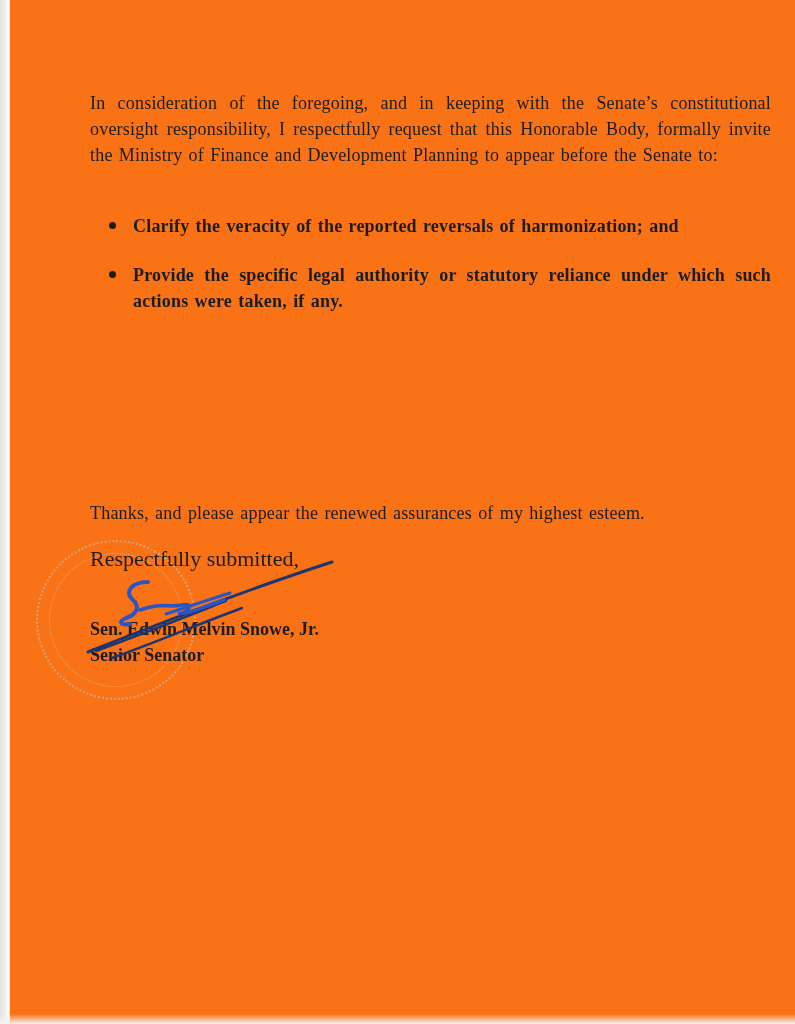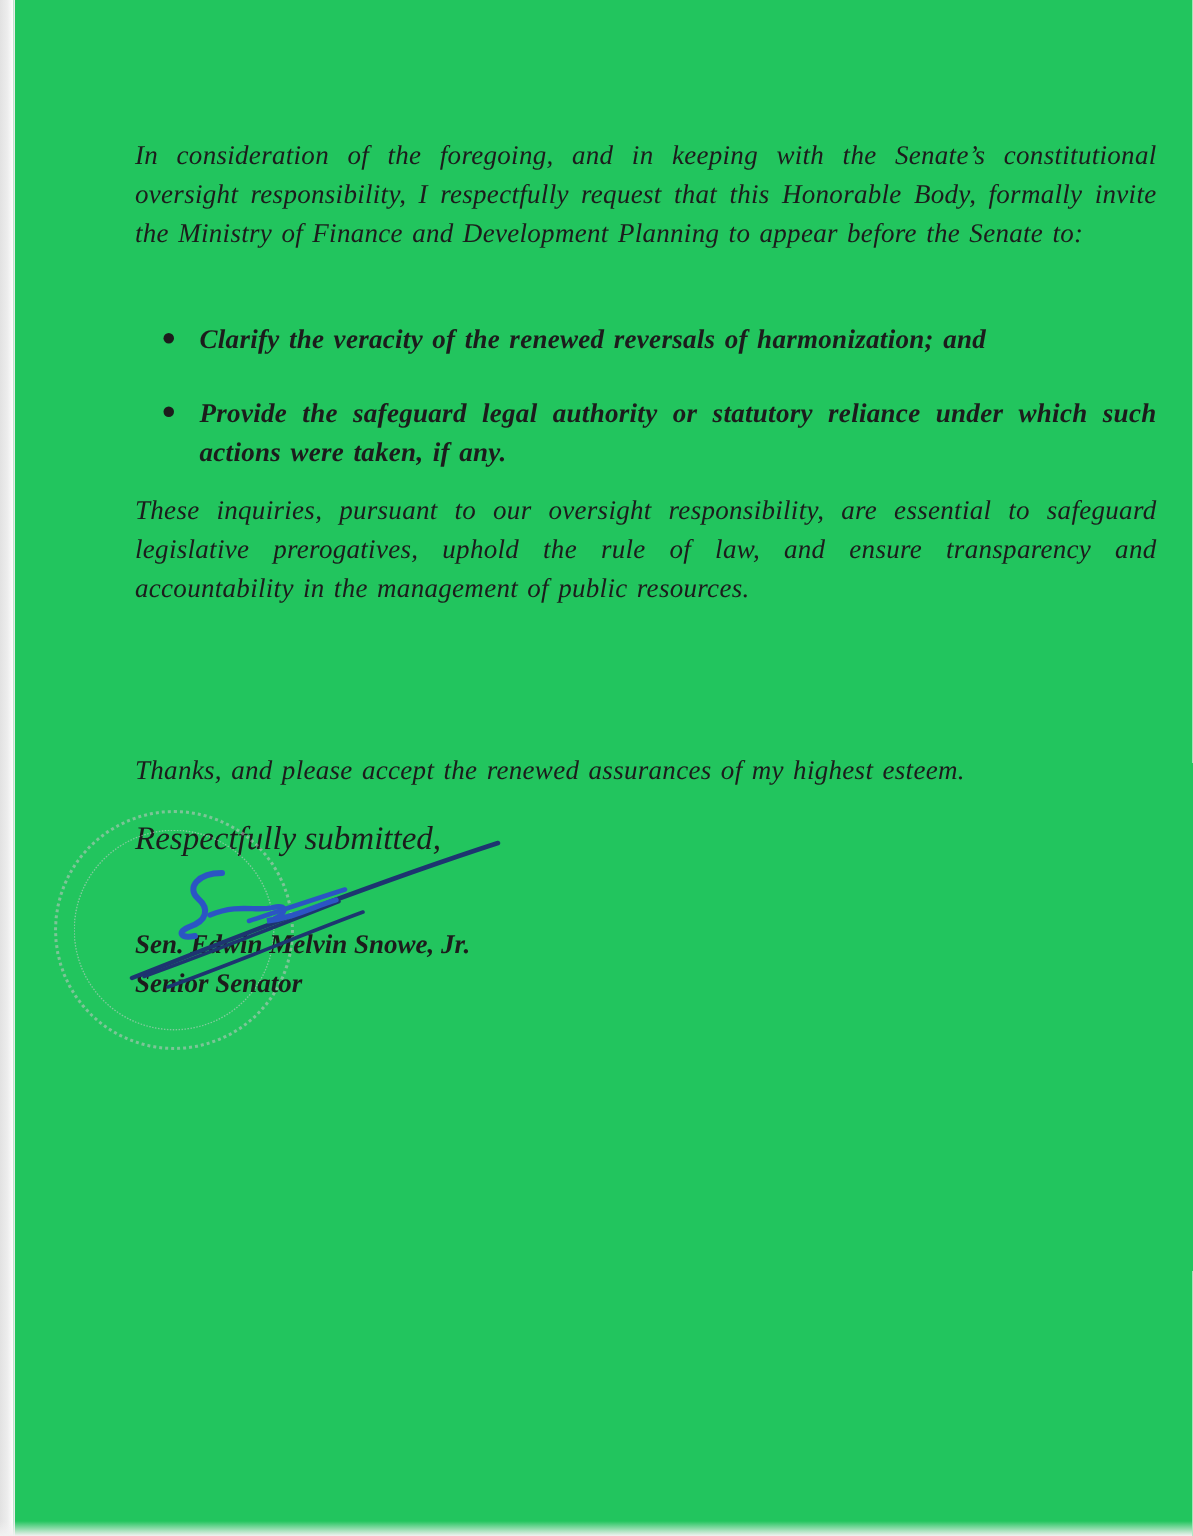--- a/index.html
+++ b/index.html
@@ -1,19 +1,19 @@
 <!DOCTYPE html>
 <html><head>
 <meta charset="utf-8">
 <style>
   html, body { margin: 0; padding: 0; background: #ffffff; }
   body { width: 795px; height: 1024px; position: relative; overflow: hidden;
          font-family: "Liberation Serif", serif; color: #1c1c1c; }
 
-  .page { position: absolute; inset: 0; background: #22c55e; font-style: italic; }
+  .page { position: absolute; inset: 0; background: #f97316; }
 
   
   .scan-edge-left { position: absolute; left: 0; top: 0; width: 9px; height: 1024px;
                     background: linear-gradient(to right, #e2e2e2 0%, #ededed 55%, #ffffff 100%);
                     border-right: 1px solid #e9e9e9; }
   .scan-edge-bottom { position: absolute; left: 0; bottom: 0; width: 100%; height: 10px;
                       background: linear-gradient(to top, #f2f2f2, rgba(255,255,255,0)); }
 
   .content { position: absolute; left: 90px; width: 681px; }
 
@@ -51,32 +51,31 @@
 <div class="page">
 
   <div class="scan-edge-left"></div>
   <div class="scan-edge-bottom"></div>
 
   <div class="content para" id="para-intro">In consideration of the foregoing, and in keeping with the Senate’s constitutional oversight responsibility, I respectfully request that this Honorable Body, formally invite the Ministry of Finance and Development Planning to appear before the Senate to:</div>
 
   <div class="bullet-list">
     <div class="bullet-item">
       <span class="bullet-dot"></span>
-      <span>Clarify the veracity of the renewed reversals of harmonization; and</span>
+      <span>Clarify the veracity of the reported reversals of harmonization; and</span>
     </div>
     <div class="bullet-item">
       <span class="bullet-dot"></span>
-      <span>Provide the safeguard legal authority or statutory reliance under which such actions were taken, if any.</span>
+      <span>Provide the specific legal authority or statutory reliance under which such actions were taken, if any.</span>
     </div>
   </div>
 
-  <div class="content para" id="para-body2">These inquiries, pursuant to our oversight responsibility, are essential to safeguard legislative prerogatives, uphold the rule of law, and ensure transparency and accountability in the management of public resources.</div>
 
 
-  <div class="content para" id="para-thanks">Thanks, and please accept the renewed assurances of my highest esteem.</div>
+  <div class="content para" id="para-thanks">Thanks, and please appear the renewed assurances of my highest esteem.</div>
 
   <div class="content" id="closing">Respectfully submitted,</div>
 
   <div class="seal">
     <div class="seal-inner"></div>
   </div>
 
   <svg class="signature-svg" width="300" height="115" viewBox="0 0 300 115">
 
     <path d="M 40 104 C 110 76, 210 38, 284 14" fill="none" stroke="#1d3570" stroke-width="3" stroke-linecap="round"></path>

